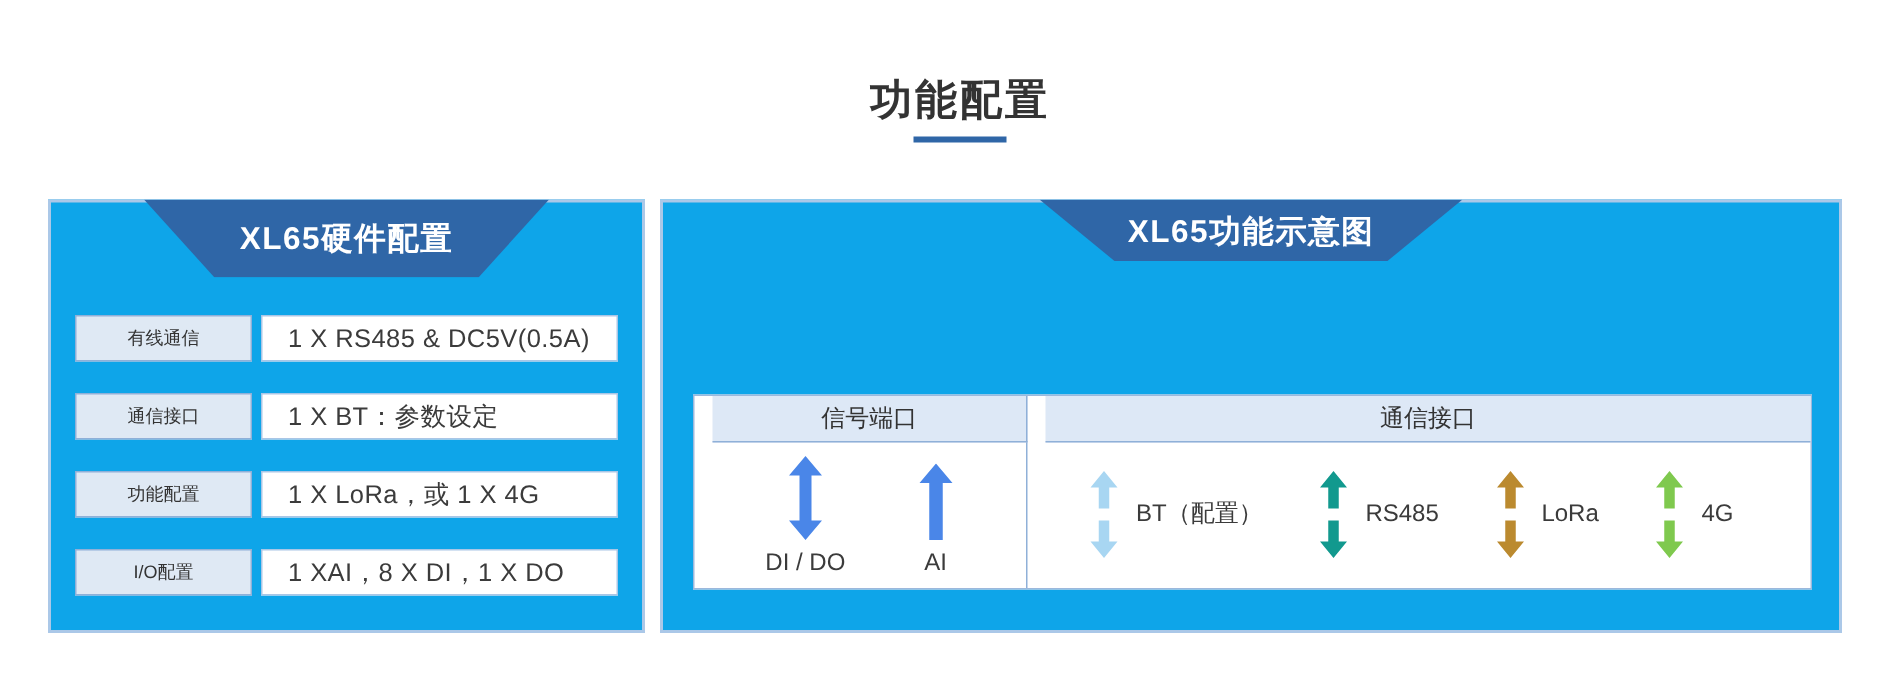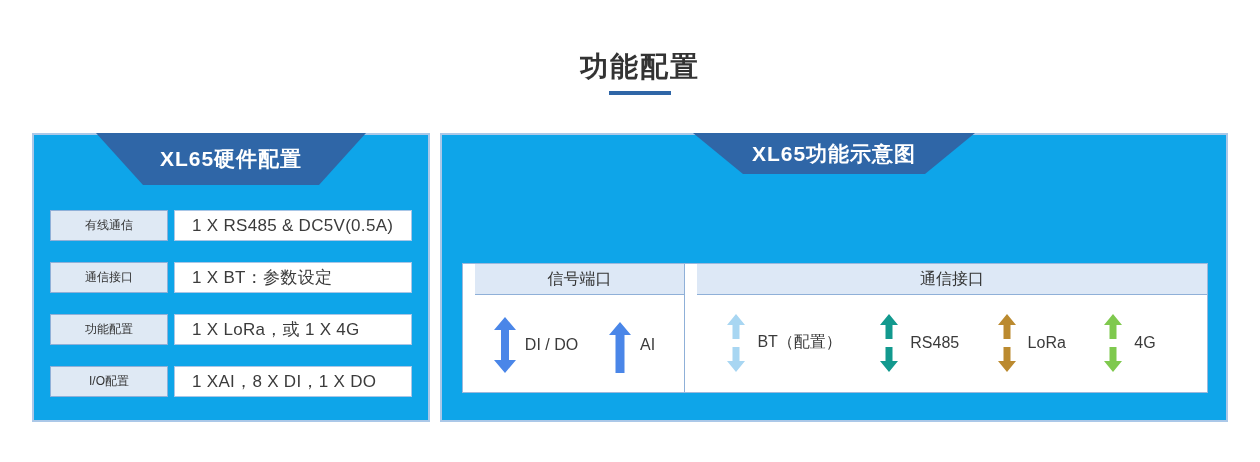--- a/index.html
+++ b/index.html
@@ -98,21 +98,21 @@
     display: flex; align-items: center; justify-content: center;
     font-size: 16px; color: #333333; margin-left: 12px;
   }
   .col-divider { border-right: 1px solid #8fb0d8; }
 
   .td-signal {
     display: flex; align-items: center; justify-content: space-evenly;
     padding-top: 2px;
   }
   .sig-group {
-    display: flex; flex-direction: row; align-items: center; gap: 7px;
+    display: flex; flex-direction: column; align-items: center; gap: 7px;
   }
   .sig-arrow-box {
     height: 56px; display: flex; align-items: flex-end;
   }
   .sig-label { font-size: 16px; color: #3b3b3b; }
 
   .td-comm {
     display: flex; align-items: center; justify-content: space-evenly;
     padding: 0 14px 2px 4px;
     text-align: center;

